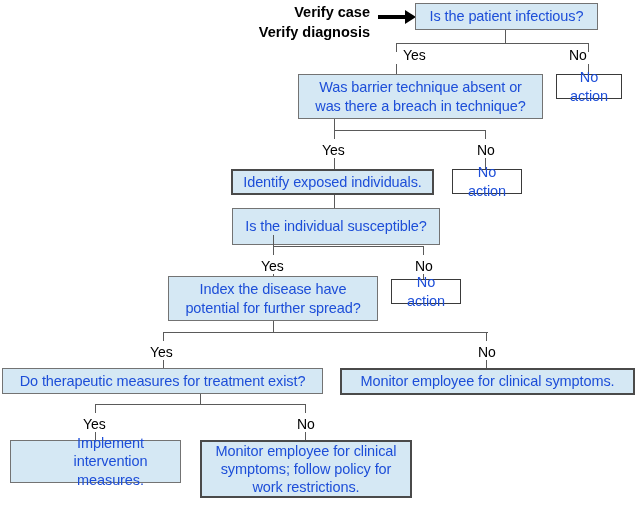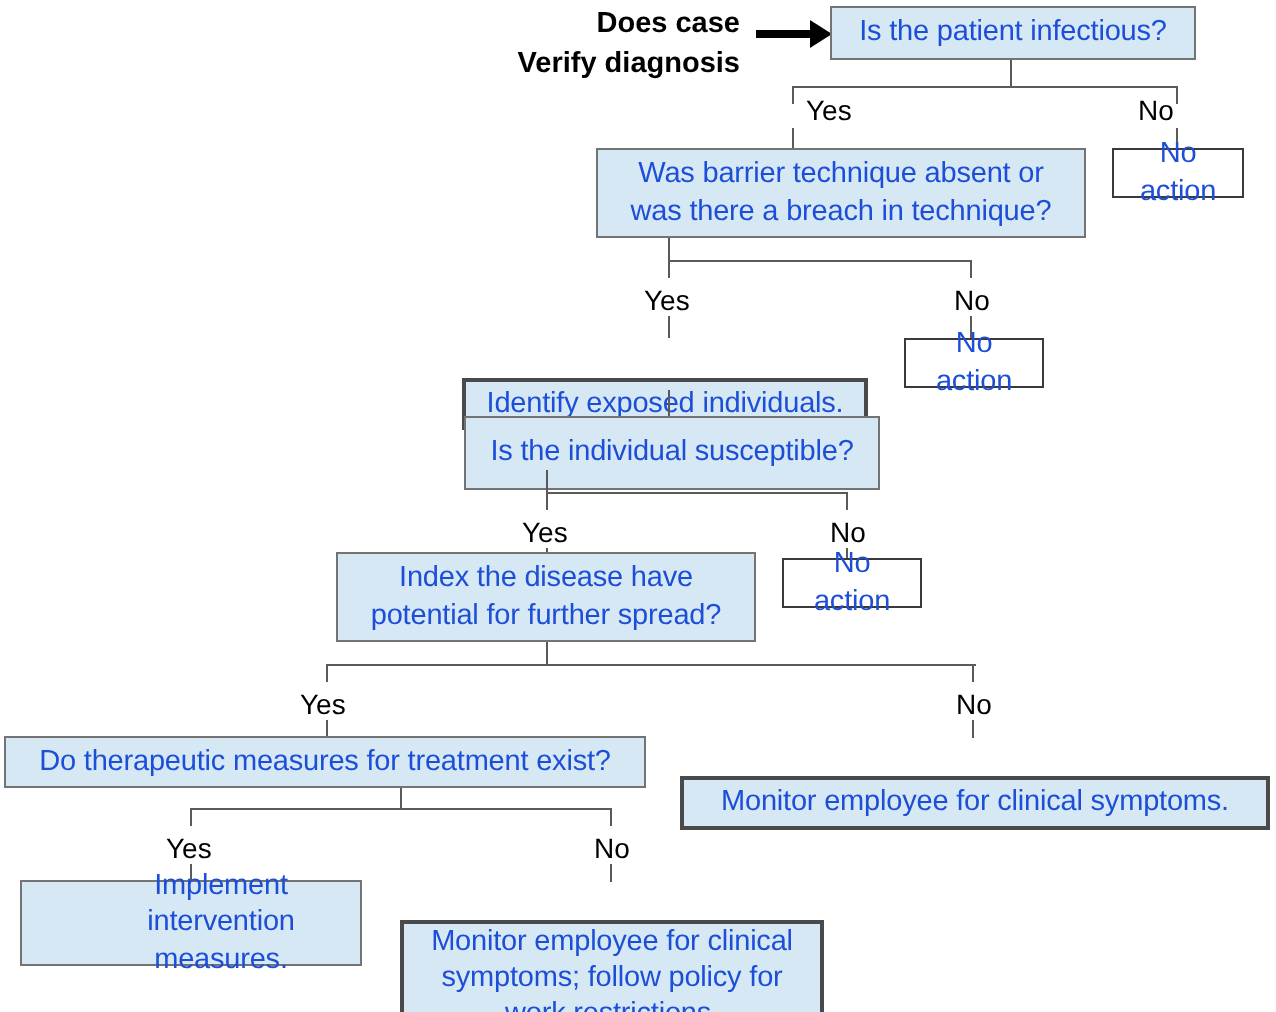--- a/index.html
+++ b/index.html
@@ -35,21 +35,20 @@
     background: #d5e8f4;
   }
   .node.white {
     background: #ffffff;
   }
   .bd-thin {
     border: 1px solid #737373;
   }
   .bd-thick {
     border: 2.4px solid #4a4a4a;
-    margin-top: 20px;
   }
   .bd-box {
     border: 1.4px solid #3a3a3a;
   }
   
   .ln {
     position: absolute;
     background: #5a5a5a;
   }
   .vln { width: 1.3px; }
@@ -86,21 +85,21 @@
     border-bottom: 7px solid transparent;
     border-left: 11px solid #000000;
   }
 </style>
 </head>
 <body>
 
 <div id="chart">
 
   <div class="caption" style="left:252px; top:3px; width:118px;">
-    <div>Does case</div>
+    <div>Verify case</div>
     <div>Verify diagnosis</div>
   </div>
   <div class="arrow-shaft" style="left:378px; top:14.5px; width:28px; height:4.5px;"></div>
   <div class="arrow-head" style="left:405px; top:9.5px;"></div>
 
   <div class="node blue bd-thin" style="left:415px; top:3px; width:183px; height:27px;">Is the patient infectious?</div>
 
   <div class="ln vln" style="left:505px; top:30px; height:14px;"></div>
   <div class="ln hln" style="left:396px; top:43px; width:193px;"></div>
   <div class="ln vln" style="left:396px; top:43px; height:9px;"></div>

